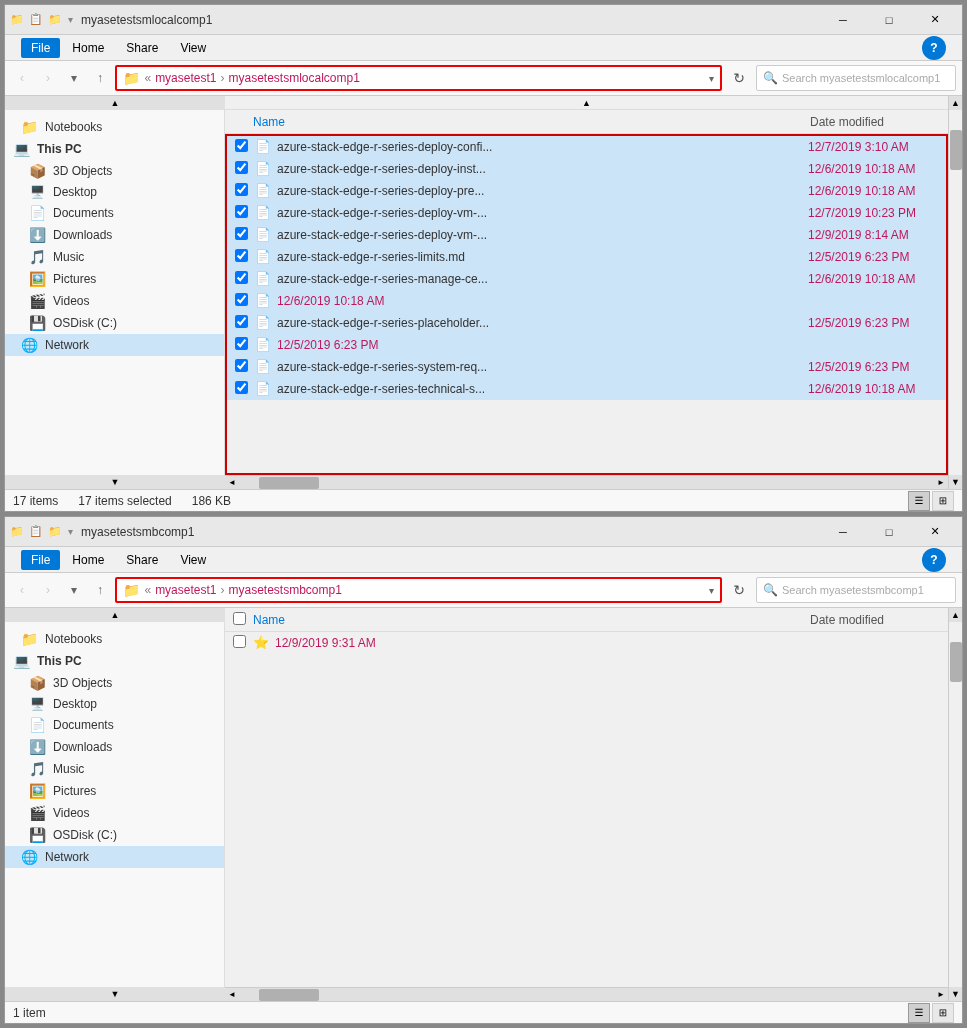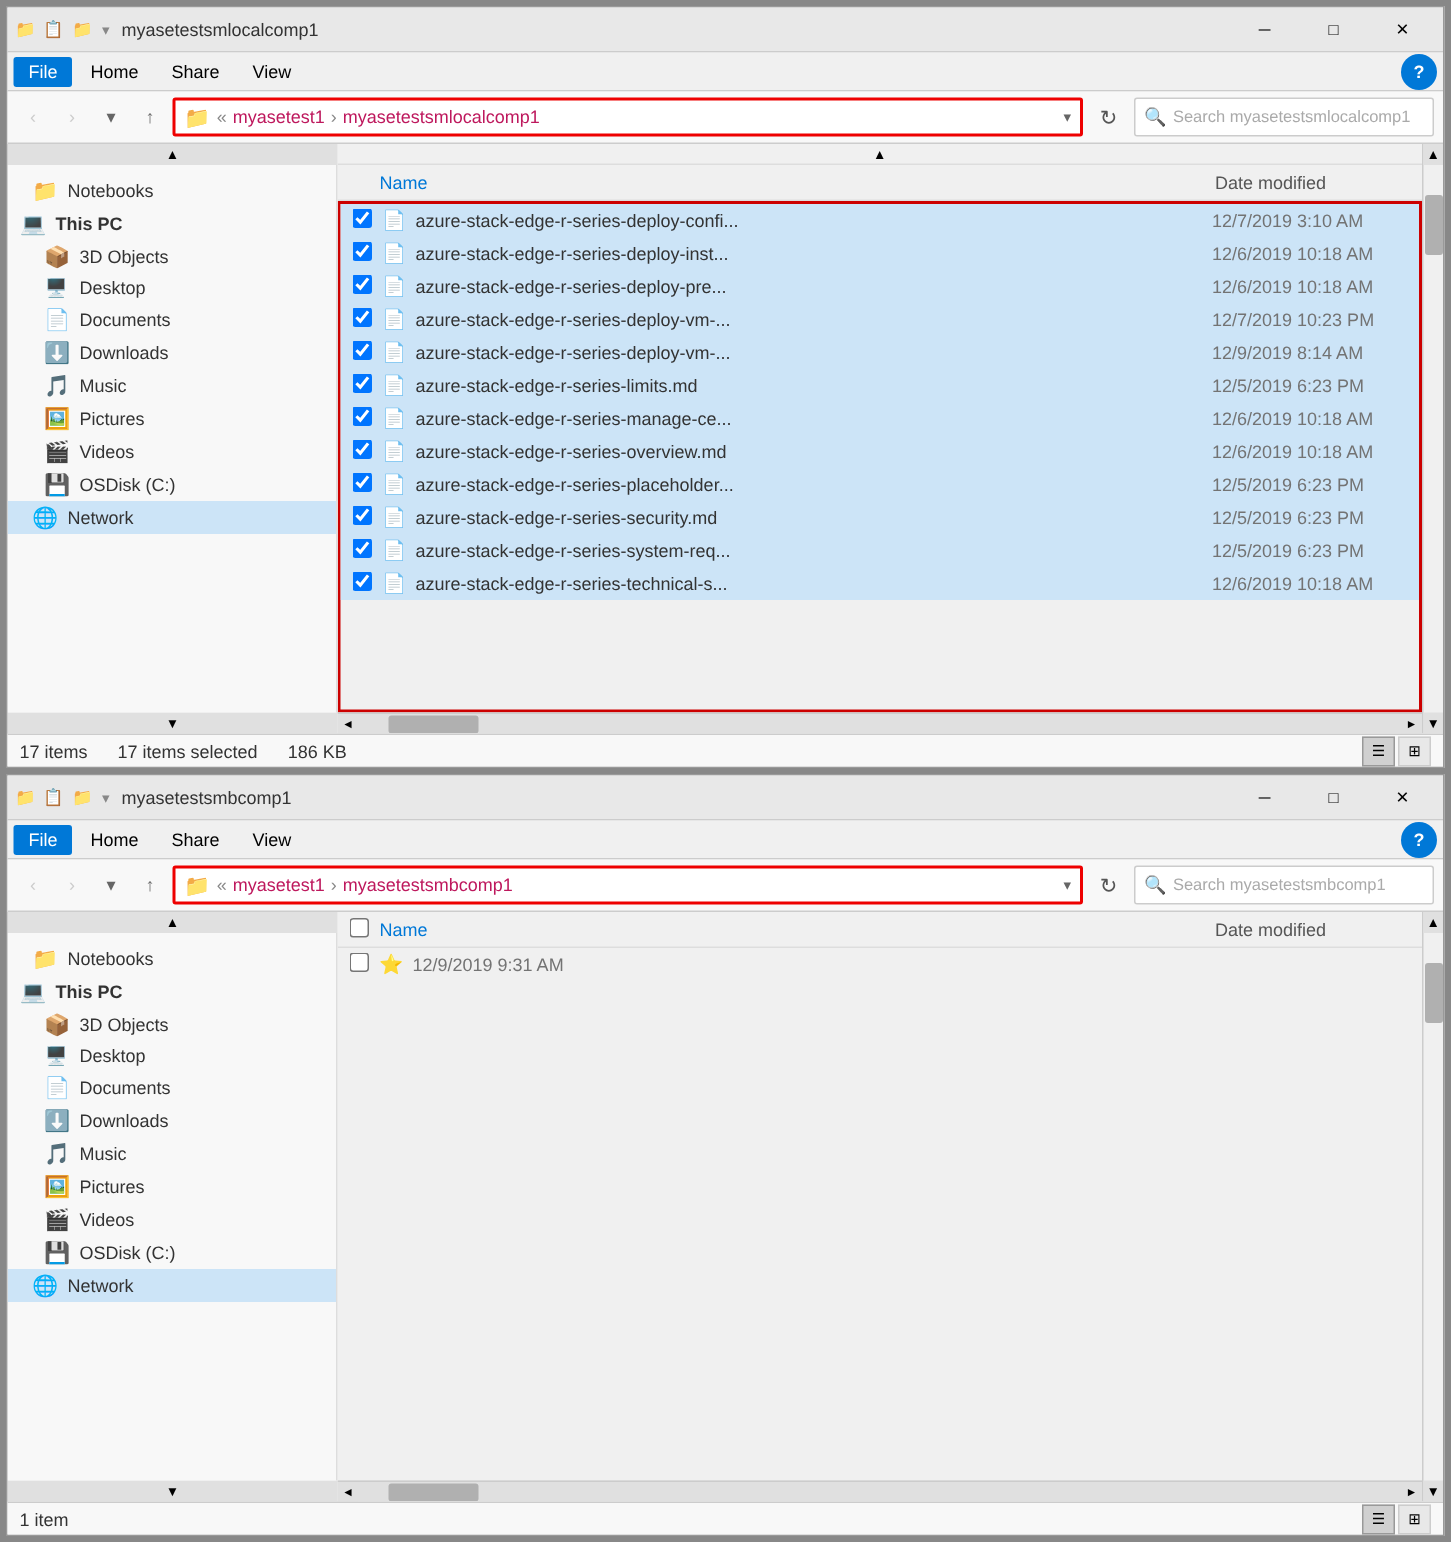--- a/index.html
+++ b/index.html
@@ -34,21 +34,21 @@
       cursor: pointer; font-size: 11px; display: flex; align-items: center; justify-content: center;
     }
 
     
     .menu-bar {
       background: #f0f0f0;
       border-bottom: 1px solid #ccc;
       display: flex;
       align-items: center;
       height: 26px;
-      padding: 0 4px;
+      padding: 0 16px;
       gap: 2px;
     }
     .menu-item {
       padding: 3px 10px;
       font-size: 12px;
       cursor: pointer;
       border-radius: 2px;
     }
     .menu-item.active { background: #0078d7; color: white; }
     .menu-help { margin-left: auto; width: 24px; height: 24px; background: #0078d7; color: white; border-radius: 50%; display: flex; align-items: center; justify-content: center; font-size: 12px; font-weight: bold; cursor: pointer; }
@@ -153,21 +153,21 @@
       padding: 0 8px;
       height: 22px;
       font-size: 12px;
       cursor: pointer;
       border-bottom: 1px solid transparent;
     }
     .file-row.selected { background: #cce4f7; }
     .file-row-check { width: 20px; flex-shrink: 0; }
     .file-row-icon { width: 18px; margin-right: 4px; flex-shrink: 0; font-size: 13px; }
     .file-row-name { flex: 1; overflow: hidden; text-overflow: ellipsis; white-space: nowrap; color: #333; }
-    .file-row-date { width: 130px; flex-shrink: 0; color: #737373; }
+    .file-row-date { width: 130px; flex-shrink: 0; color: #be185d; }
 
     
     .status-bar {
       border-top: 1px solid #ccc;
       background: #f8f8f8;
       height: 22px;
       display: flex;
       align-items: center;
       padding: 0 8px;
       font-size: 12px;
@@ -375,35 +375,33 @@
           <div class="file-row selected">
             <div class="file-row-check"><input type="checkbox" checked="" style="width: 13px; height: 13px;"></div>
             <div class="file-row-icon">📄</div>
             <div class="file-row-name">azure-stack-edge-r-series-manage-ce...</div>
             <div class="file-row-date">12/6/2019 10:18 AM</div>
           </div>
 
           <div class="file-row selected">
             <div class="file-row-check"><input type="checkbox" checked="" style="width: 13px; height: 13px;"></div>
             <div class="file-row-icon">📄</div>
-            <div class="file-row-name">azure-stack-edge-r-series-overview.md</div>
             <div class="file-row-date">12/6/2019 10:18 AM</div>
           </div>
 
           <div class="file-row selected">
             <div class="file-row-check"><input type="checkbox" checked="" style="width: 13px; height: 13px;"></div>
             <div class="file-row-icon">📄</div>
             <div class="file-row-name">azure-stack-edge-r-series-placeholder...</div>
             <div class="file-row-date">12/5/2019 6:23 PM</div>
           </div>
 
           <div class="file-row selected">
             <div class="file-row-check"><input type="checkbox" checked="" style="width: 13px; height: 13px;"></div>
             <div class="file-row-icon">📄</div>
-            <div class="file-row-name">azure-stack-edge-r-series-security.md</div>
             <div class="file-row-date">12/5/2019 6:23 PM</div>
           </div>
 
           <div class="file-row selected">
             <div class="file-row-check"><input type="checkbox" checked="" style="width: 13px; height: 13px;"></div>
             <div class="file-row-icon">📄</div>
             <div class="file-row-name">azure-stack-edge-r-series-system-req...</div>
             <div class="file-row-date">12/5/2019 6:23 PM</div>
           </div>
 

